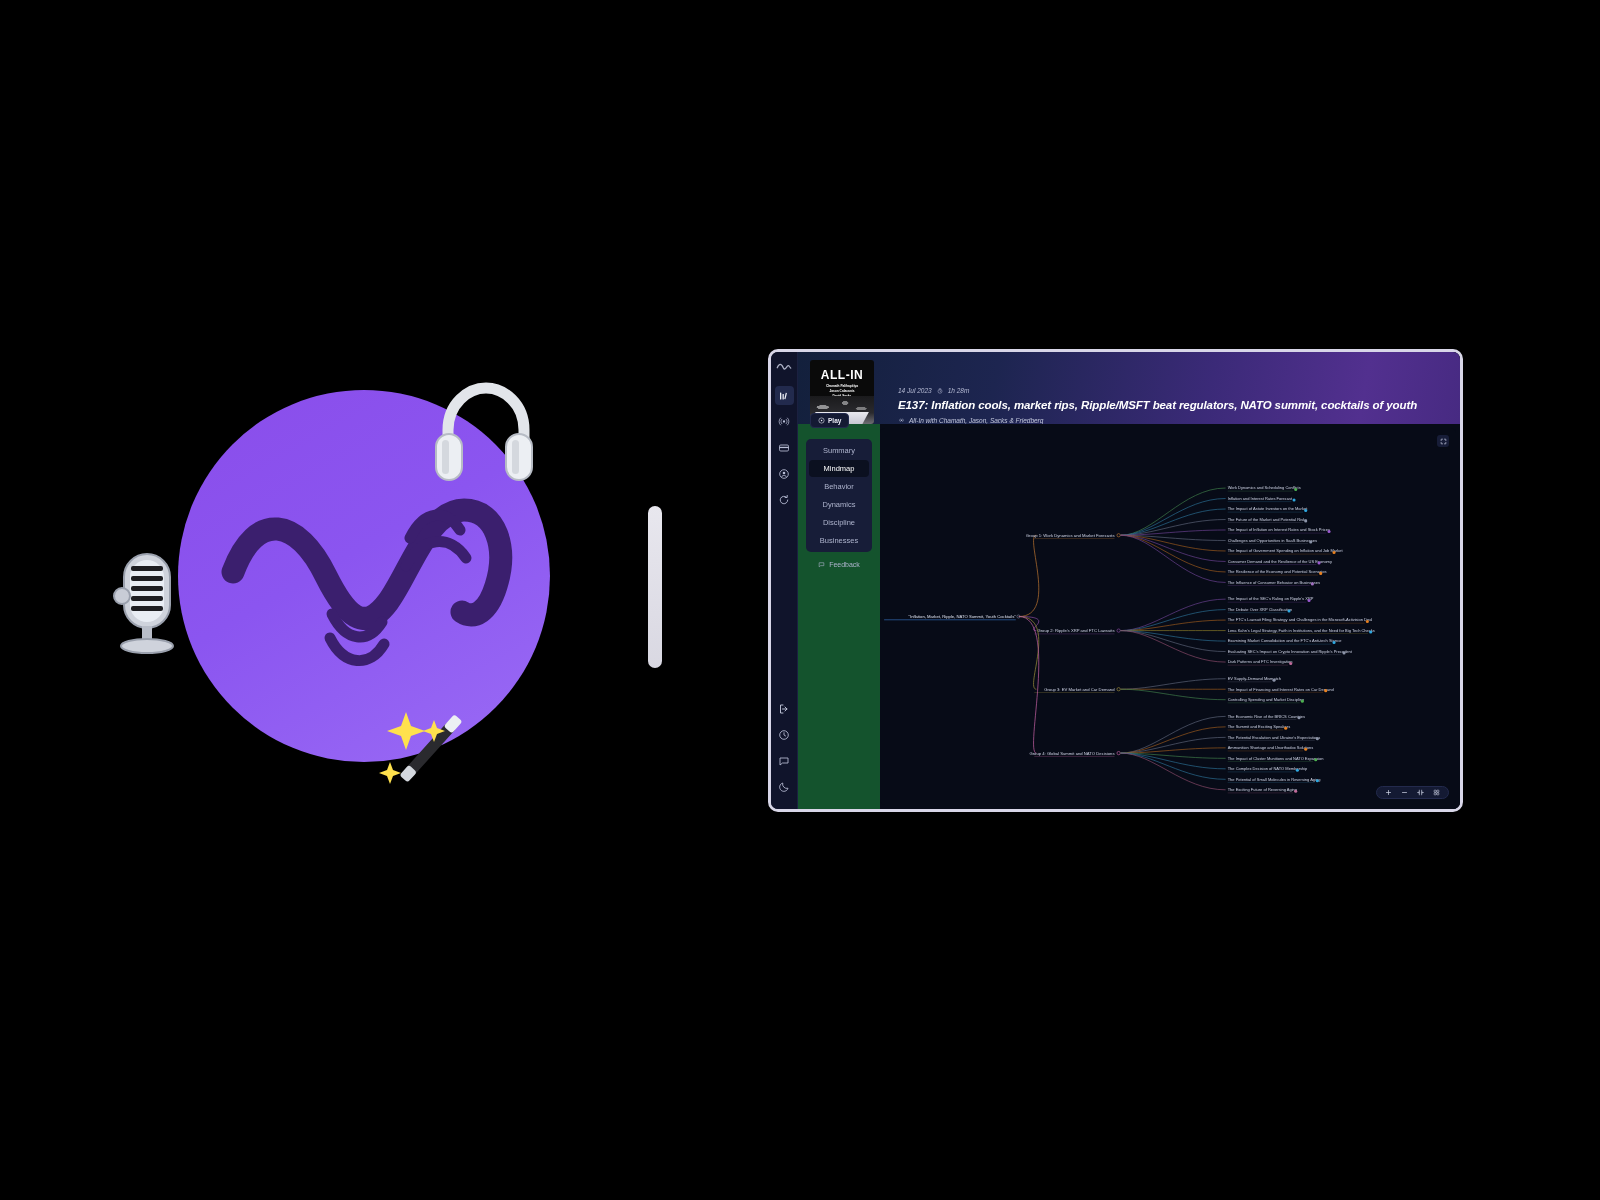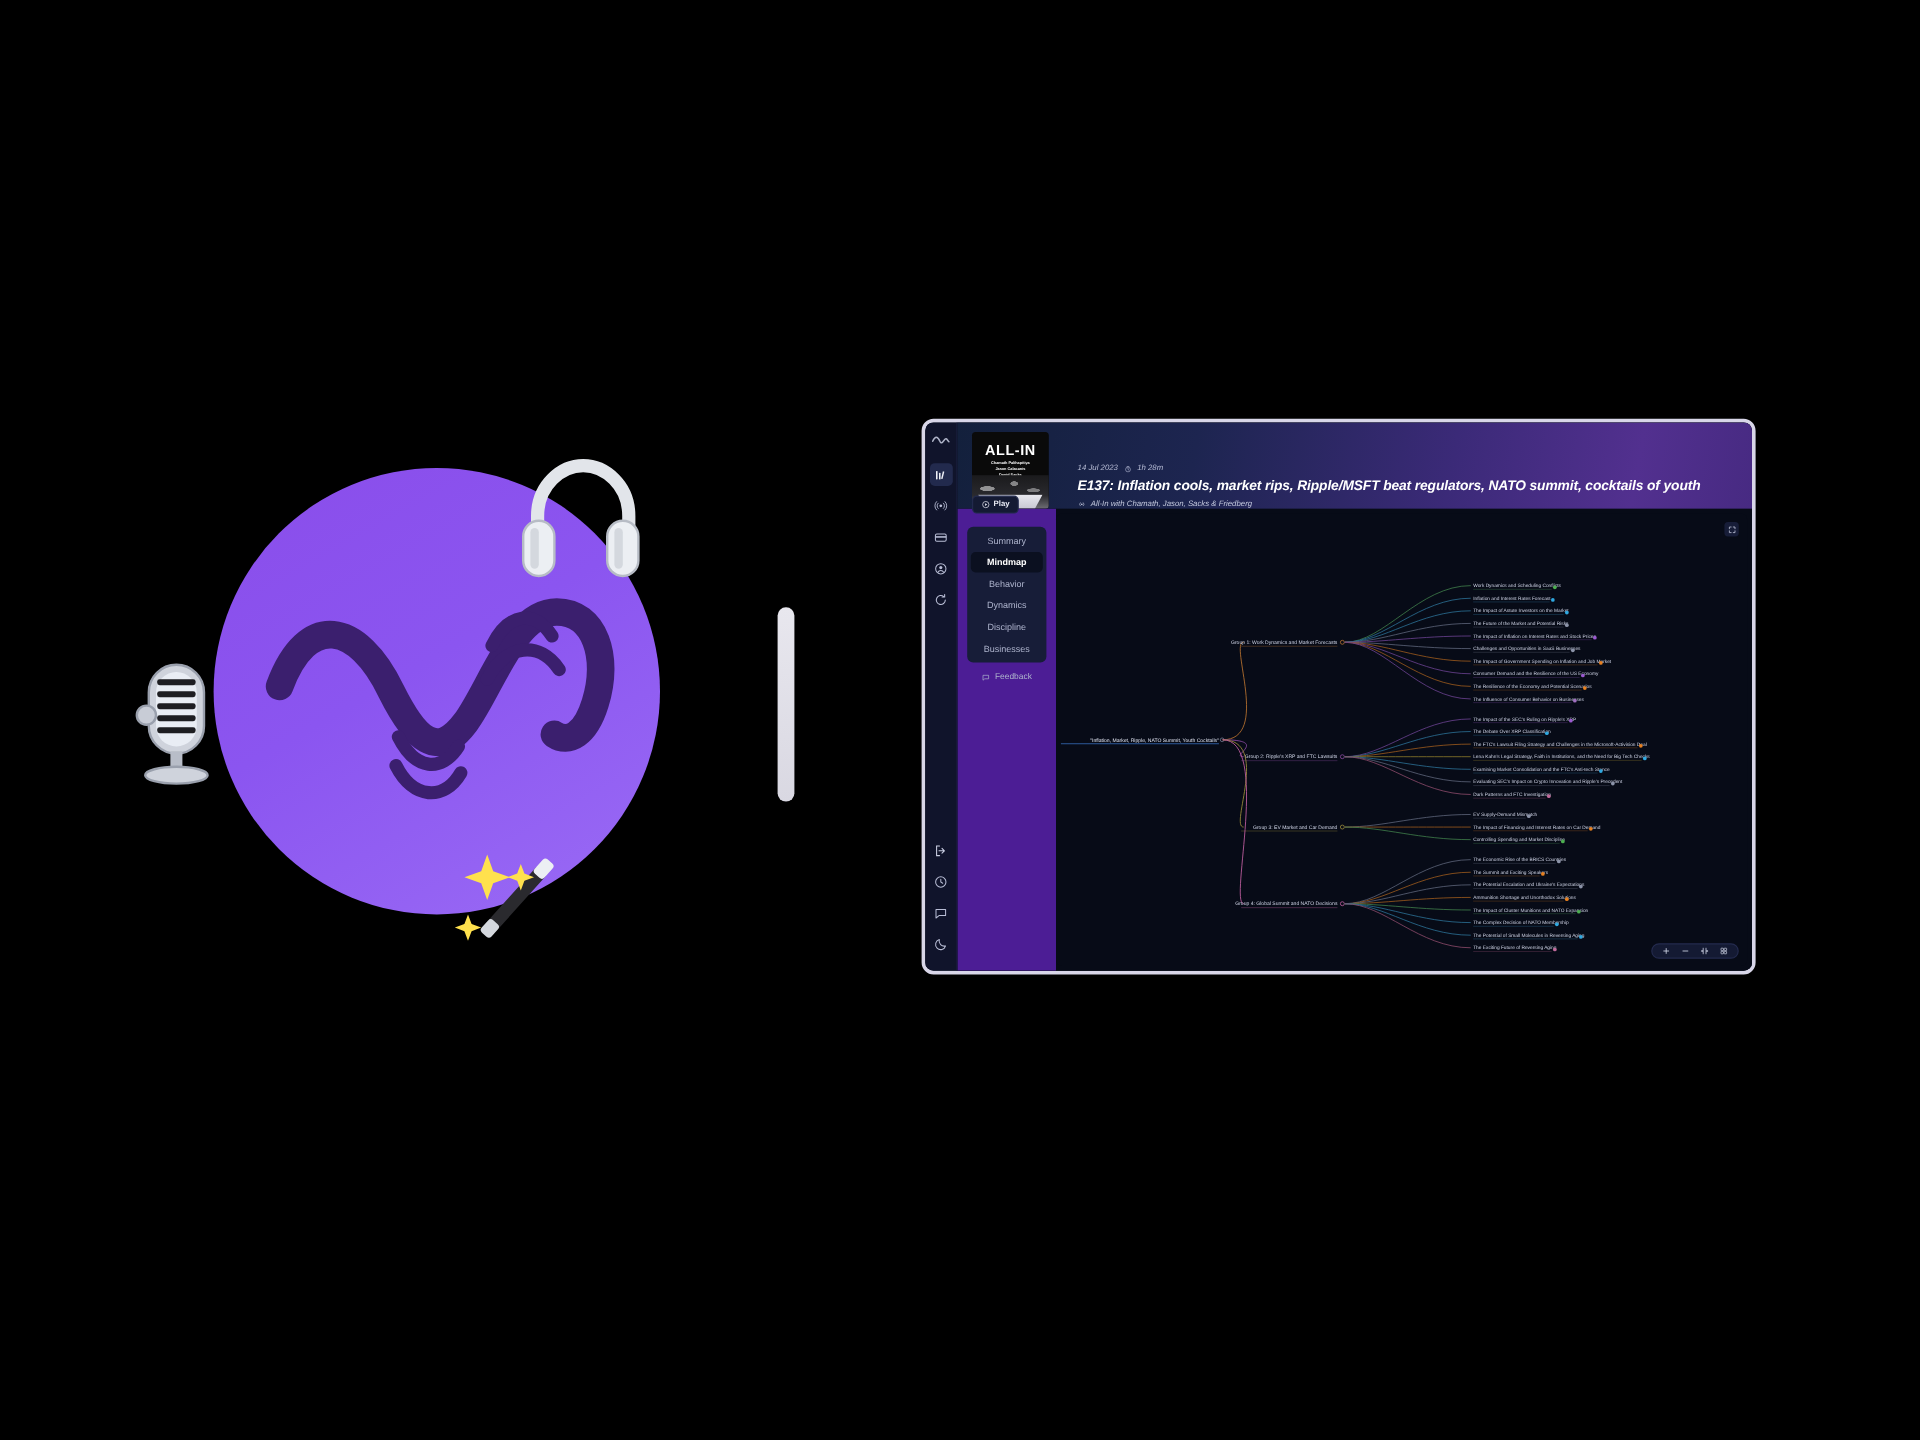--- a/index.html
+++ b/index.html
@@ -116,41 +116,41 @@
   }
   .ep-show { display:flex; align-items:center; gap:4px; color: #c2c7dc; font-size: 6.5px; margin-top: 6px; }
   .ep-show svg { width: 7px; height: 7px; }
 
   
   .body-area { flex: 1 1 auto; display: flex; min-height: 0; position: relative; background:#070b17; }
 
   .sidepanel {
     width: 82px; flex: 0 0 82px;
     padding: 4px 8px 0 8px;
-    background: #4c1d95;
+    background: #14532d;
     display: flex; flex-direction: column; align-items: center;
   }
   .play-btn {
     position: absolute; left: 12px; top: -11px;
     display: inline-flex; align-items: center; gap: 3px;
     background: #141a33; color: #e9ebf5;
     border: 1px solid #222a4d;
     border-radius: 4px; padding: 3px 7px; font-size: 6.5px; font-weight: 600;
   }
   .play-btn svg { width: 7px; height: 7px; }
   .tabs {
     margin-top: 11px; width: 100%;
     background: #171d38; border-radius: 5px;
     padding: 3px; display: flex; flex-direction: column; gap: 1px;
   }
   .tab {
     text-align: center; font-size: 7.5px; padding: 4px 2px;
     color: #aeb4cd; border-radius: 4px;
   }
-  .tab.active { background: #0b1020; color: #ffffff; font-weight: 700; }
+  .tab.active { background: #0b1020; color: #ffffff; font-weight: 400; }
   .feedback {
     margin-top: 9px; display: flex; align-items: center; gap: 4px;
     color: #aeb4cd; font-size: 7px;
   }
   .feedback svg { width: 7px; height: 7px; }
 
   
   .canvas {
     flex: 1 1 auto; position: relative; margin: 4px 4px 4px 0;
     background: #070b17; border-radius: 5px; overflow: hidden;

